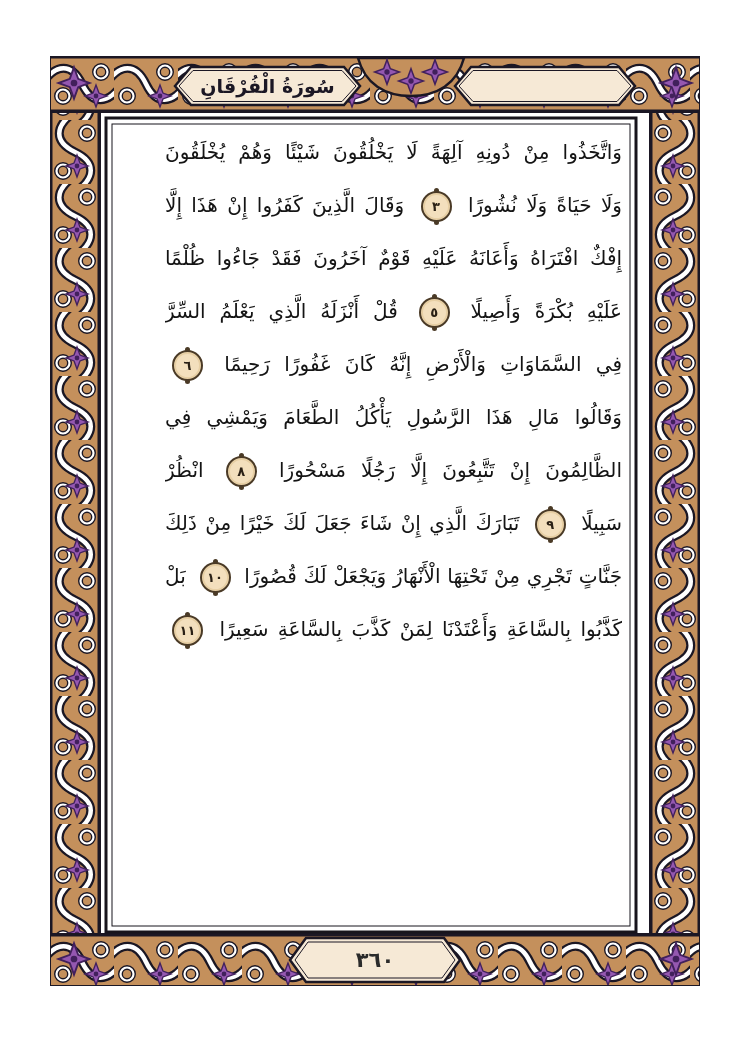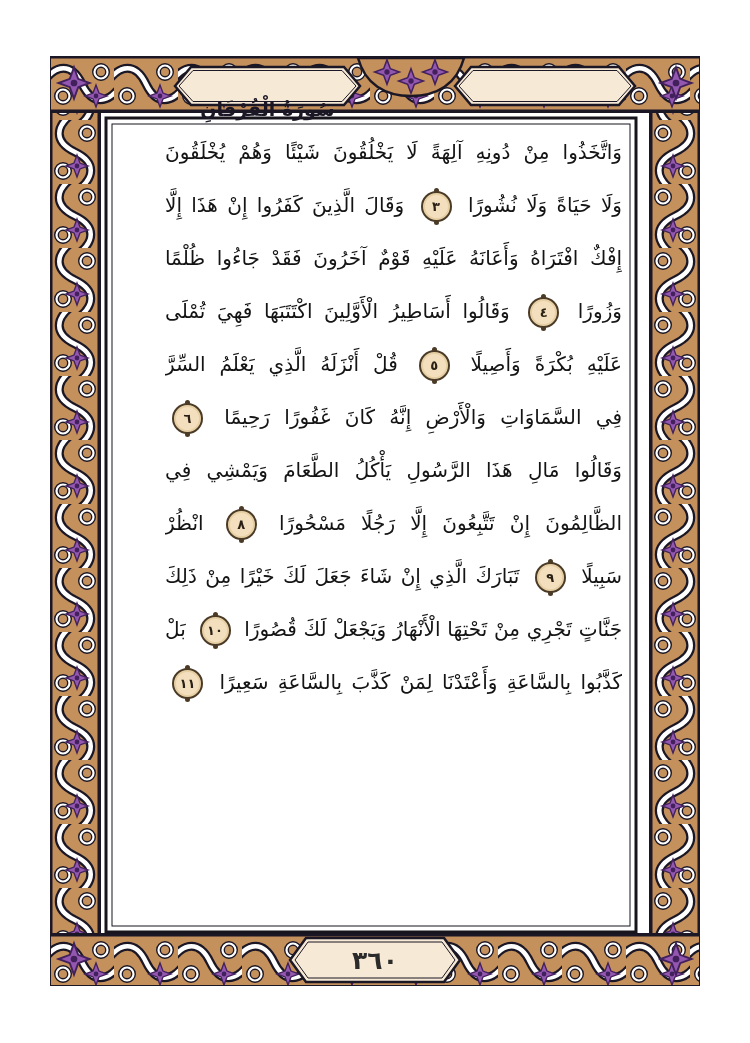--- a/index.html
+++ b/index.html
@@ -3,21 +3,20 @@
 <meta charset="utf-8">
 <style>
   html,body{margin:0;padding:0;background:#ffffff;font-family:"DejaVu Sans",sans-serif;}
   .page{position:relative;width:750px;height:1043px;background:#ffffff;overflow:hidden;}
   .frame-svg{position:absolute;left:50px;top:56px;width:650px;height:930px;}
 
   .hdr-label{
     position:absolute;height:36px;display:flex;align-items:center;justify-content:center;
     direction:rtl;font-weight:bold;font-size:19px;color:#1B1724;letter-spacing:0;
     white-space:nowrap;
-    margin-top:23px;
   }
   .hdr-juz{left:455px;top:68px;width:180px;}
   .hdr-surah{left:175px;top:68px;width:185px;}
 
   .text-area{
     position:absolute;left:120px;top:126px;width:502px;height:800px;
     direction:rtl;overflow:hidden;
   }
   .qline{
     height:53px;line-height:53px;font-size:20px;color:#141414;
@@ -36,21 +35,21 @@
   .ayah-badge::before,.ayah-badge::after{
     content:"";position:absolute;left:50%;width:5px;height:5px;margin-left:-2.5px;
     background:#4A3A26;border-radius:50%;
   }
   .ayah-badge::before{top:-5px;}
   .ayah-badge::after{bottom:-5px;}
 
   .page-number{
     position:absolute;left:290px;top:938px;width:170px;height:44px;
     display:flex;align-items:center;justify-content:center;
-    font-size:25px;font-weight:bold;color:#2B2B2B;direction:rtl;
+    font-size:21px;font-weight:bold;color:#2B2B2B;direction:rtl;
   }
 </style>
 </head>
 <body>
 
 <div class="page">
 
   <svg class="frame-svg" viewBox="0 0 650 930" aria-hidden="true">
     <defs>
       <g id="flw">
@@ -119,21 +118,20 @@
     <rect x="56" y="62" width="530" height="814" fill="#FFFFFF" stroke="#17141C" stroke-width="3"></rect>
     <rect x="62" y="68" width="518" height="802" fill="none" stroke="#17141C" stroke-width="1"></rect>
   </svg>
 
   <div class="hdr-label hdr-surah">سُورَةُ الْفُرْقَانِ</div>
 
   <div class="text-area">
       <div class="qline"><span class="qtext">وَاتَّخَذُوا مِنْ دُونِهِ آلِهَةً لَا يَخْلُقُونَ شَيْئًا وَهُمْ يُخْلَقُونَ</span> </div>
       <div class="qline"><span class="qtext">وَلَا حَيَاةً وَلَا نُشُورًا</span> <span class="ayah-badge">٣</span> <span class="qtext">وَقَالَ الَّذِينَ كَفَرُوا إِنْ هَذَا إِلَّا</span> </div>
       <div class="qline"><span class="qtext">إِفْكٌ افْتَرَاهُ وَأَعَانَهُ عَلَيْهِ قَوْمٌ آخَرُونَ فَقَدْ جَاءُوا ظُلْمًا</span> </div>
-      <div class="qline"><span class="qtext">وَزُورًا</span> <span class="ayah-badge">٤</span> <span class="qtext">وَقَالُوا أَسَاطِيرُ الْأَوَّلِينَ اكْتَتَبَهَا فَهِيَ تُمْلَى</span> </div>
       <div class="qline"><span class="qtext">عَلَيْهِ بُكْرَةً وَأَصِيلًا</span> <span class="ayah-badge">٥</span> <span class="qtext">قُلْ أَنْزَلَهُ الَّذِي يَعْلَمُ السِّرَّ</span> </div>
       <div class="qline"><span class="qtext">فِي السَّمَاوَاتِ وَالْأَرْضِ إِنَّهُ كَانَ غَفُورًا رَحِيمًا</span> <span class="ayah-badge">٦</span> </div>
       <div class="qline"><span class="qtext">وَقَالُوا مَالِ هَذَا الرَّسُولِ يَأْكُلُ الطَّعَامَ وَيَمْشِي فِي</span> </div>
       <div class="qline"><span class="qtext">الظَّالِمُونَ إِنْ تَتَّبِعُونَ إِلَّا رَجُلًا مَسْحُورًا</span> <span class="ayah-badge">٨</span> <span class="qtext">انْظُرْ</span> </div>
       <div class="qline"><span class="qtext">سَبِيلًا</span> <span class="ayah-badge">٩</span> <span class="qtext">تَبَارَكَ الَّذِي إِنْ شَاءَ جَعَلَ لَكَ خَيْرًا مِنْ ذَلِكَ</span> </div>
       <div class="qline"><span class="qtext">جَنَّاتٍ تَجْرِي مِنْ تَحْتِهَا الْأَنْهَارُ وَيَجْعَلْ لَكَ قُصُورًا</span> <span class="ayah-badge">١٠</span> <span class="qtext">بَلْ</span> </div>
       <div class="qline"><span class="qtext">كَذَّبُوا بِالسَّاعَةِ وَأَعْتَدْنَا لِمَنْ كَذَّبَ بِالسَّاعَةِ سَعِيرًا</span> <span class="ayah-badge">١١</span> </div>
     </div>
 
   <div class="page-number">٣٦٠</div>

